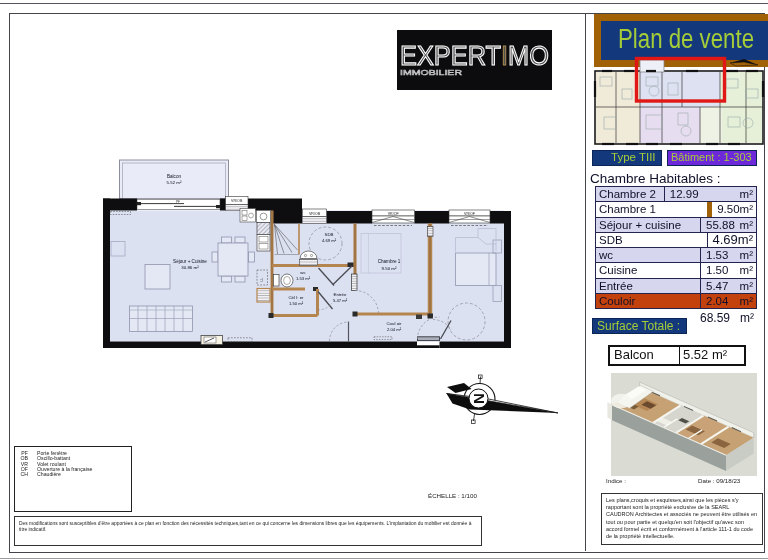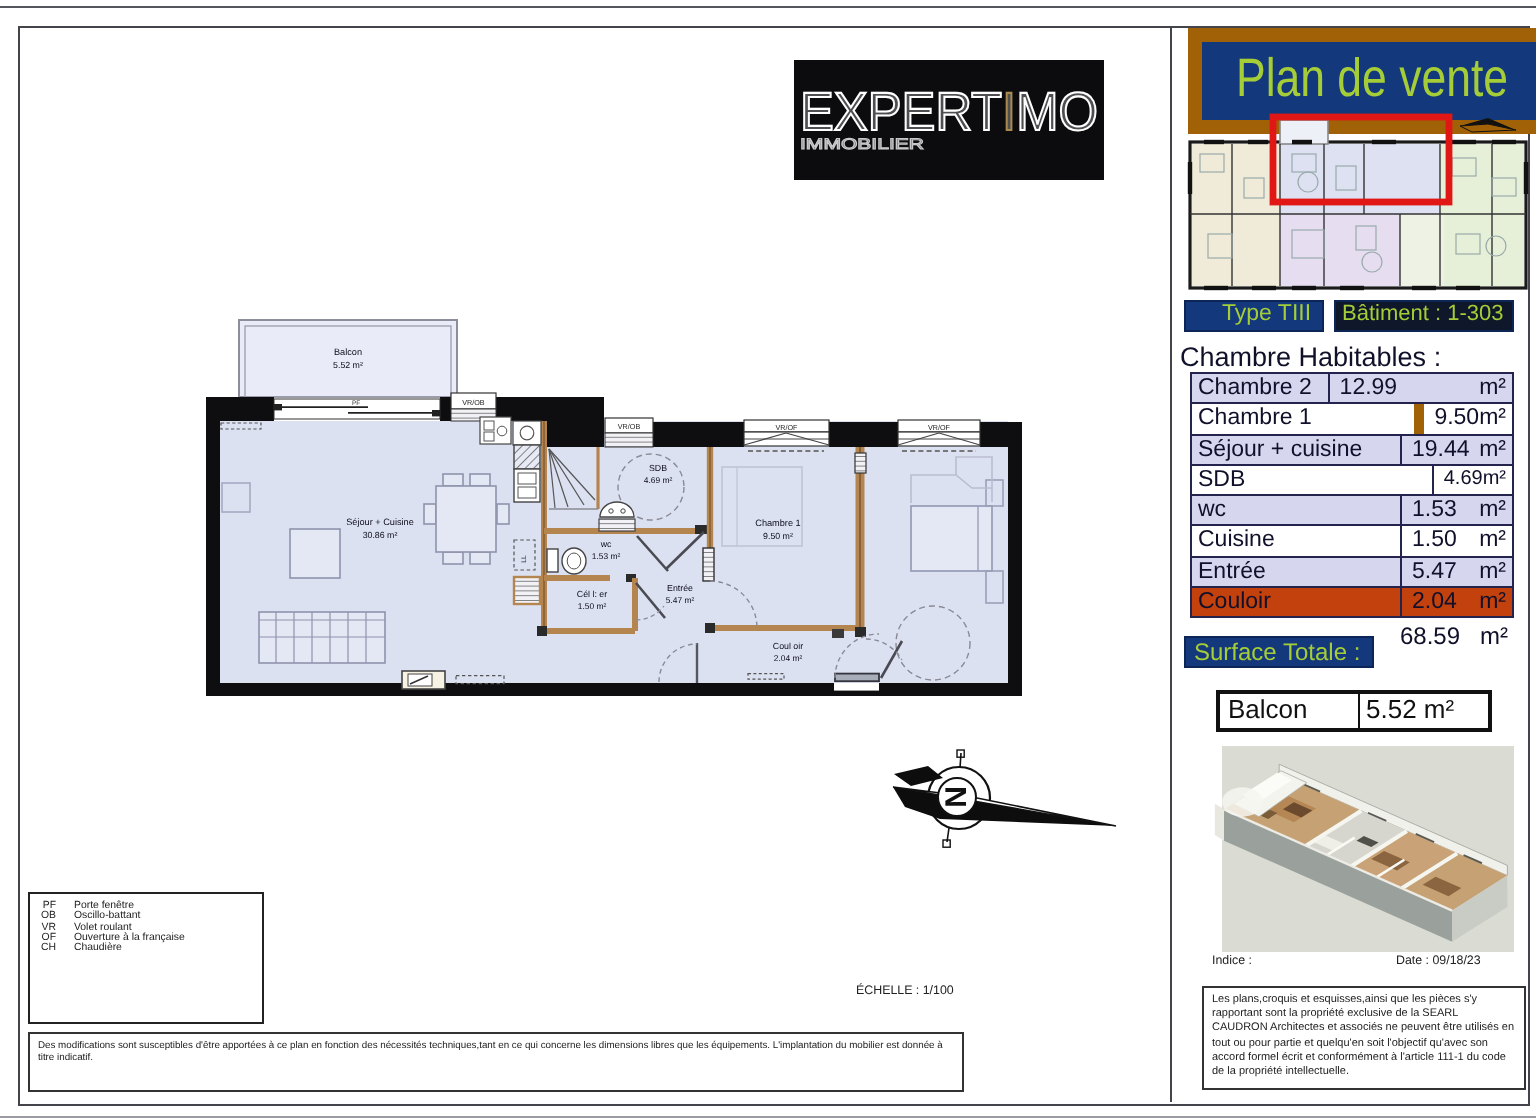--- a/index.html
+++ b/index.html
@@ -98,21 +98,21 @@
     <polygon points="144,10 158,9 172,12 150,13" fill="none" stroke="#111" stroke-width="0.5"></polygon>
   </g>
 
   <rect x="50.5" y="5.5" width="88" height="42.5" fill="none" stroke="#e01714" stroke-width="3.4"></rect>
 </svg>
 
 <div class="abs" style="left:592px;top:150px;width:68px;height:14px;background:#14387c;border:1px solid #0c2557;">
   <div style="color:#a5cd38;font-size:11.5px;line-height:13px;padding-left:18px;">Type TIII</div>
 </div>
 
-<div class="abs" style="left:667px;top:150px;width:88px;height:14px;background:#0f172a;border:1px solid #0c2557;">
+<div class="abs" style="left:667px;top:150px;width:88px;height:14px;background:#6d28d9;border:1px solid #0c2557;">
   <div style="color:#a5cd38;font-size:11px;line-height:13px;padding-left:3px;white-space:nowrap;">Bâtiment :  1-303</div>
 </div>
 
 <div class="abs" style="left:590px;top:171px;font-size:13.5px;color:#10102a;">Chambre Habitables :</div>
 
 <div class="abs" style="left:595px;top:186px;width:160px;border:1.6px solid #23234d;">
 
   <div style="display:flex;height:14.3px;background:#d6d6ee;border-bottom:1px solid #23234d;">
       <div style="width:101px;font-size:11.5px;line-height:14px;padding-left:3px;color:#10102a;">Chambre 2</div>
       <div style="flex:1;border-left:1px solid #23234d;font-size:11.5px;line-height:14px;color:#10102a;display:flex;justify-content:space-between;padding:0 3px 0 5px;gap:41px;">
@@ -123,27 +123,27 @@
   <div style="display:flex;height:14.3px;background:#ffffff;border-bottom:1px solid #23234d;">
       <div style="width:101px;font-size:11.5px;line-height:14px;padding-left:3px;color:#10102a;">Chambre 1</div>
       <div style="flex:1;border-left:5px solid #a16207;font-size:11.5px;line-height:14px;color:#10102a;display:flex;justify-content:space-between;padding:0 3px 0 5px;margin-left:22px;">
         <span>9.50</span>
         <span>m²</span>
       </div>
     </div>
   <div style="display:flex;height:14.3px;background:#d6d6ee;border-bottom:1px solid #23234d;">
       <div style="width:101px;font-size:11.5px;line-height:14px;padding-left:3px;color:#10102a;">Séjour + cuisine</div>
       <div style="flex:1;border-left:1px solid #23234d;font-size:11.5px;line-height:14px;color:#10102a;display:flex;justify-content:space-between;padding:0 3px 0 5px;">
-        <span>19.44</span>
+        <span>55.88</span>
         <span>m²</span>
       </div>
     </div>
   <div style="display:flex;height:14.3px;background:#ffffff;border-bottom:1px solid #23234d;">
       <div style="width:101px;font-size:11.5px;line-height:14px;padding-left:3px;color:#10102a;">SDB</div>
-      <div style="flex:1;border-left:1px solid #23234d;font-size:10px;line-height:14px;color:#10102a;display:flex;justify-content:space-between;padding:0 3px 0 5px;margin-left:28px;">
+      <div style="flex:1;border-left:1px solid #23234d;font-size:13px;line-height:14px;color:#10102a;display:flex;justify-content:space-between;padding:0 3px 0 5px;margin-left:28px;">
         <span>4.69</span>
         <span>m²</span>
       </div>
     </div>
   <div style="display:flex;height:14.3px;background:#d6d6ee;border-bottom:1px solid #23234d;">
       <div style="width:101px;font-size:11.5px;line-height:14px;padding-left:3px;color:#10102a;">wc</div>
       <div style="flex:1;border-left:1px solid #23234d;font-size:11.5px;line-height:14px;color:#10102a;display:flex;justify-content:space-between;padding:0 3px 0 5px;">
         <span>1.53</span>
         <span>m²</span>
       </div>

